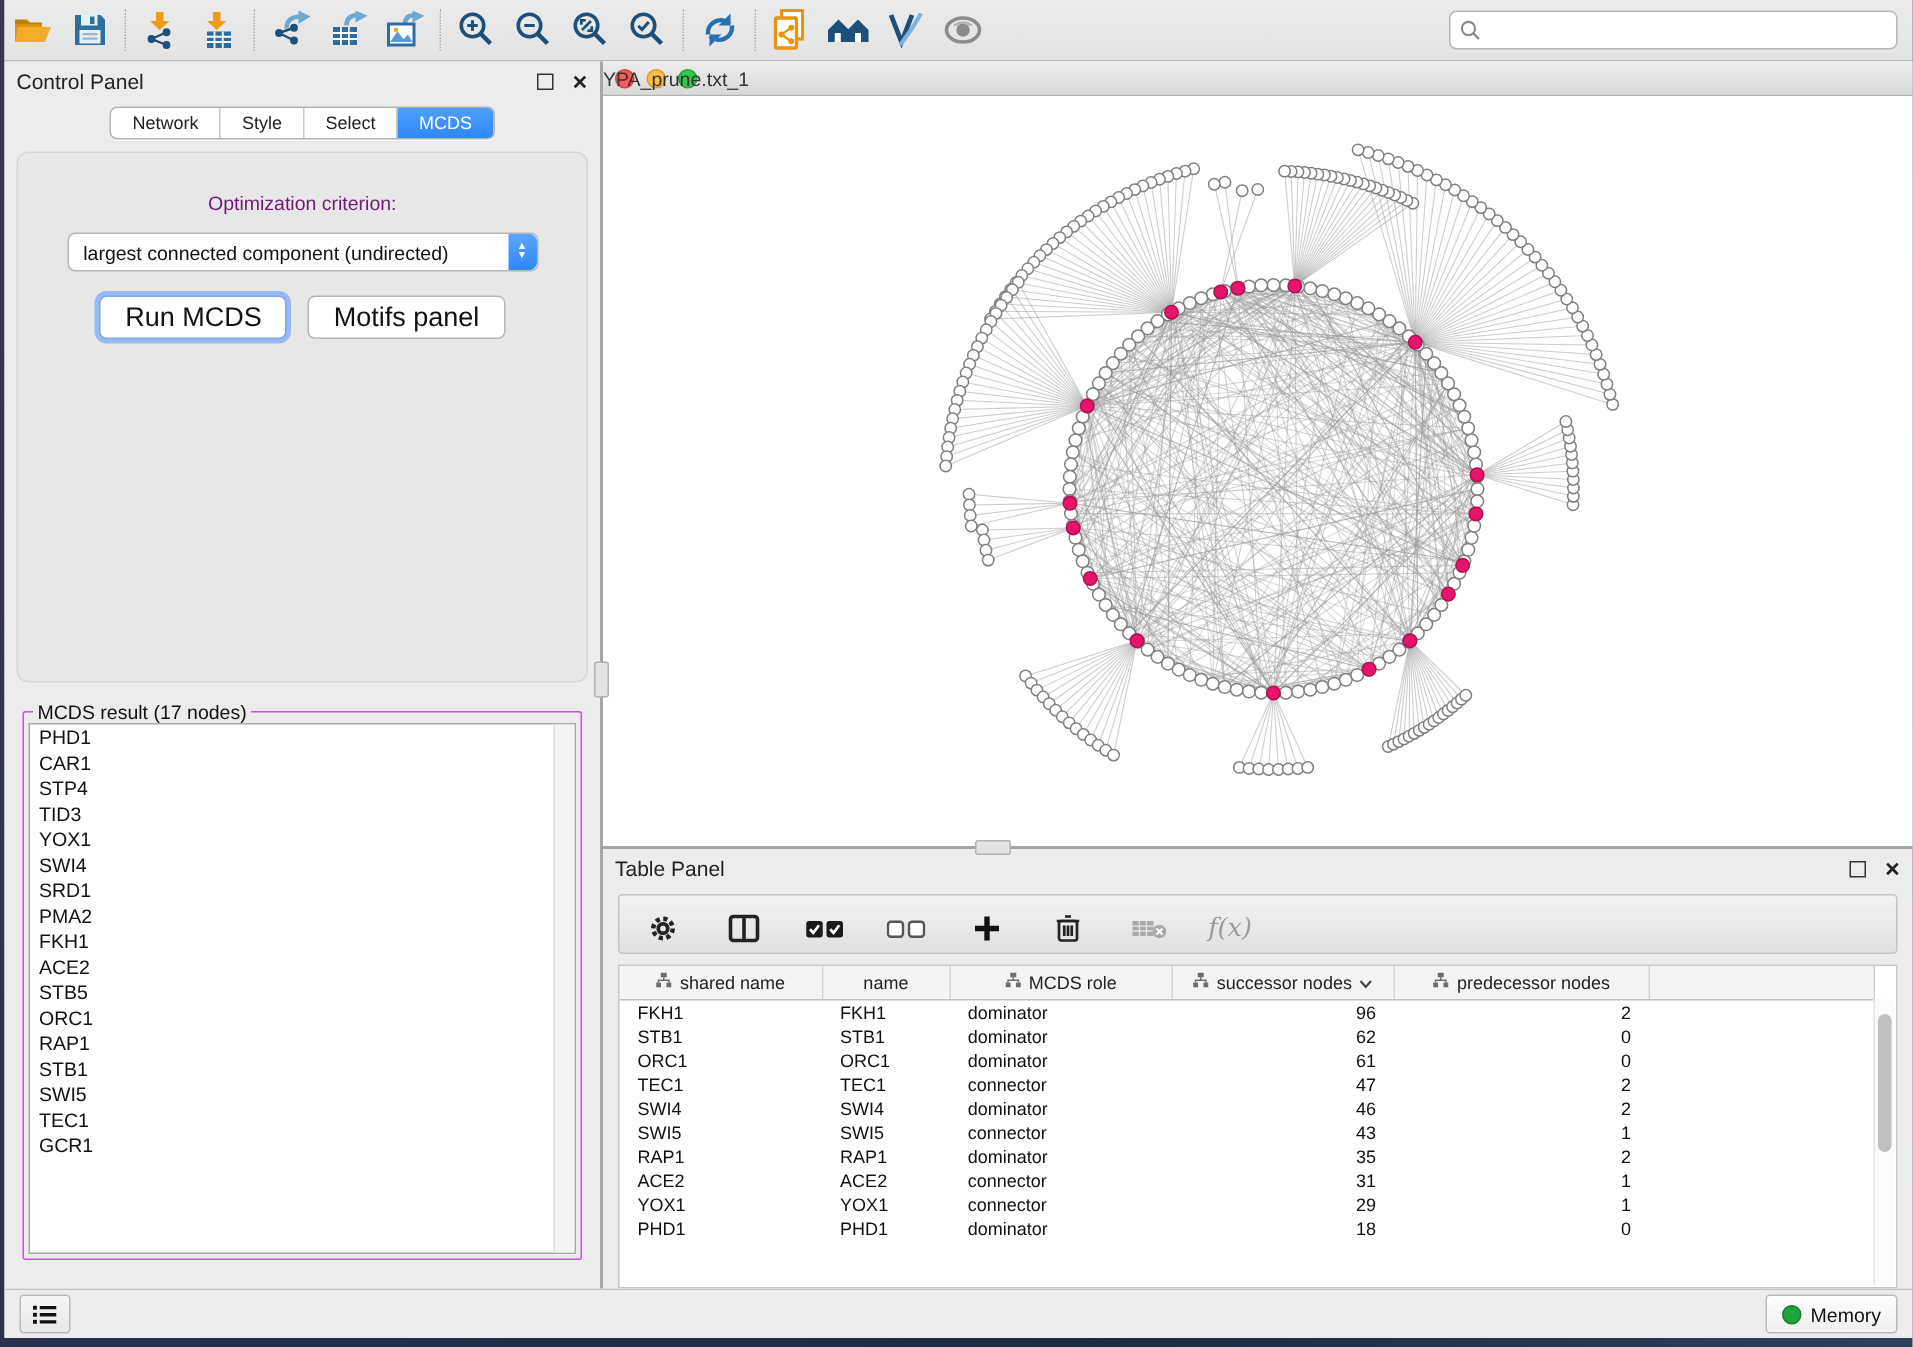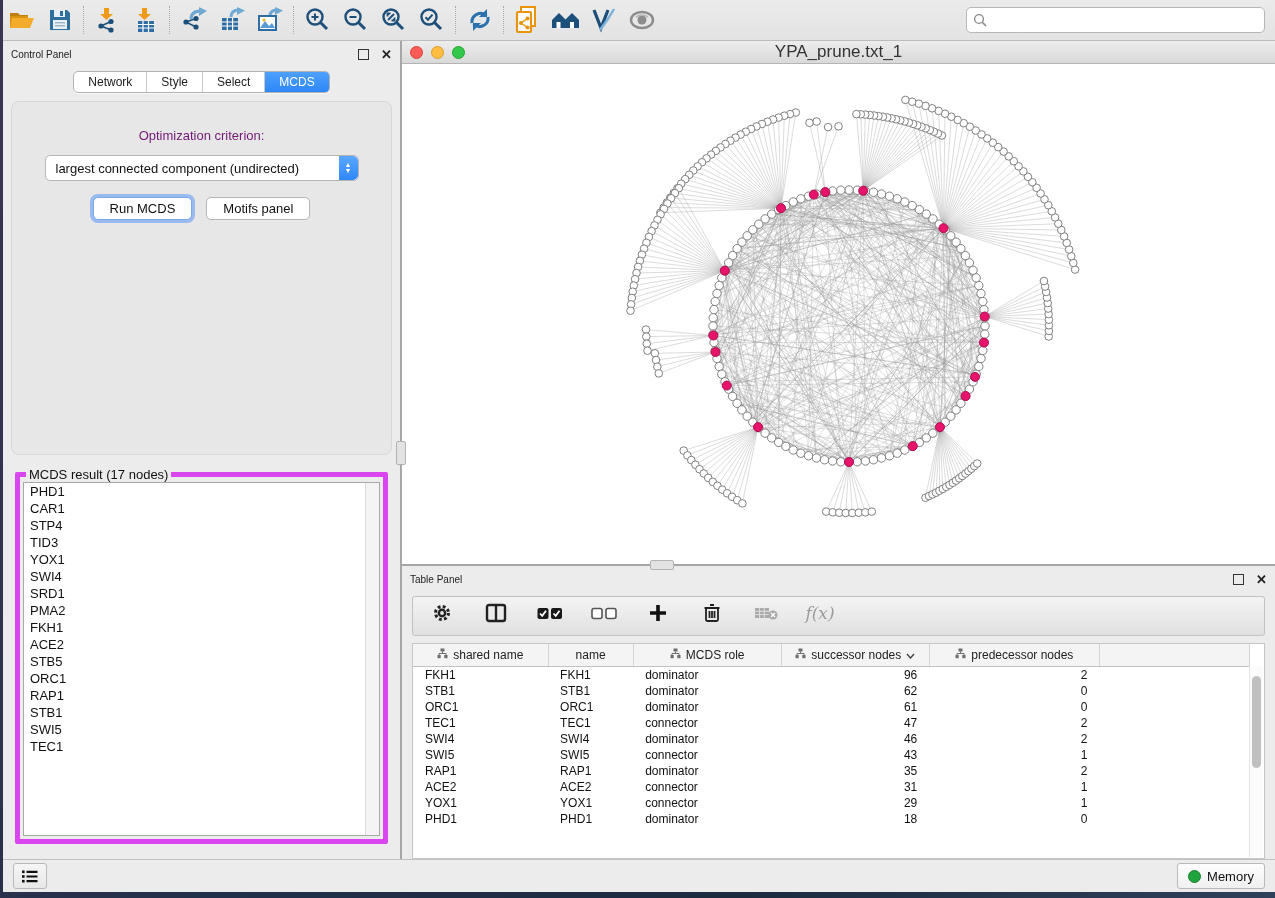--- a/index.html
+++ b/index.html
@@ -15,67 +15,67 @@
   .tbtn{width:38px;height:34px;display:flex;align-items:center;justify-content:center;flex:0 0 auto;}
   .tsep{width:1px;height:28px;margin:0 4px;border-left:1px dotted #a9a9a9;flex:0 0 auto;}
   .tspacer{flex:1;}
   .searchbox{width:285px;height:24px;background:#fff;border:1px solid #b7b7b7;border-radius:5px;
     display:flex;align-items:center;margin-right:10px;padding:0 6px;}
   .searchbox input{border:none;outline:none;flex:1;font-size:12px;font-family:"Liberation Sans",sans-serif;background:transparent;}
   
   .main{flex:1;display:flex;min-height:0;}
   .control-panel{width:397px;flex:0 0 auto;background:#ececec;border-right:2px solid #a6a6a6;position:relative;display:flex;flex-direction:column;}
   .panel-head{height:26px;display:flex;align-items:center;padding:0 8px;flex:0 0 auto;}
-  .panel-title{font-size:10px;color:#222;}
+  .panel-title{font-size:14px;color:#222;}
   .panel-head .spacer{flex:1;}
   .float-ic{width:9px;height:9px;border:1.5px solid #333;display:inline-block;margin-right:12px;}
   .close-ic{font-size:13px;font-weight:bold;color:#222;line-height:1;}
   
   .seg-wrap{display:flex;justify-content:center;margin:4px 0 0 0;flex:0 0 auto;}
   .seg-ctl{display:inline-flex;background:#fff;border:1px solid #b3b3b3;border-radius:5px;overflow:hidden;font-size:12px;box-shadow:0 1px 0 rgba(255,255,255,.6);}
   .seg{padding:3px 14px;border-right:1px solid #c8c8c8;color:#222;}
   .seg:last-child{border-right:none;}
   .seg.active{background:linear-gradient(#4da0fd,#2e87f7);color:#fff;}
   .tab-content{margin:8px 8px 0 8px;background:#e7e7e7;border:1px solid #d6d6d6;border-radius:8px;height:352px;flex:0 0 auto;
     display:flex;flex-direction:column;align-items:center;}
   .opt-label{font-size:13px;color:#701a75;margin-top:26px;}
   .dropdown{margin-top:12px;width:312px;height:24px;background:#fff;border:1px solid #b5b5b5;border-radius:5px;
     display:flex;align-items:center;position:relative;}
   .dropdown .val{flex:1;font-size:13px;padding-left:10px;color:#111;white-space:nowrap;}
   .stepper{width:19px;height:24px;margin-left:2px;background:linear-gradient(#5aa7fd,#2f88f8);border-radius:0 5px 5px 0;
     display:flex;flex-direction:column;align-items:center;justify-content:center;color:#fff;}
   .stepper span{font-size:7px;line-height:6px;}
   .btn-row{margin-top:16px;display:flex;gap:14px;}
-  .mac-btn{background:#fff;border:1px solid #b5b5b5;border-radius:5px;font-size:13px;padding:3px 16px;color:#111;font-family:"Liberation Sans",sans-serif;}
+  .mac-btn{background:#fff;border:1px solid #b5b5b5;border-radius:5px;font-size:18px;padding:3px 16px;color:#111;font-family:"Liberation Sans",sans-serif;}
   .mac-btn.focused{box-shadow:0 0 0 3px rgba(90,150,250,.55);border-color:#7aa8e8;}
   
-  .result-box{margin:12px 12px 0 12px;flex:0 0 auto;border:5px solid #d946ef;border-radius:2px;padding:0;position:relative;}
+  .result-box{margin:12px 12px 0 12px;flex:0 0 auto;border:1px solid #d946ef;border-radius:2px;padding:0;position:relative;}
   fieldset.result-box{padding:0;}
   .result-box legend{font-size:13px;color:#111;margin-left:6px;padding:0 3px;}
   .result-list{background:#fff;border:1px solid #a8a8a8;margin:0 3px 3px 3px;height:352px;overflow:hidden;position:relative;}
   .mcds-item{font-size:13px;color:#111;padding:1px 0 1px 6px;line-height:15px;}
   .result-scroll{position:absolute;top:0;right:0;width:13px;height:100%;background:#f4f4f4;border-left:1px solid #ddd;}
   
   .right-col{flex:1;display:flex;flex-direction:column;min-width:0;}
   .net-window{height:523px;flex:0 0 auto;border-bottom:2px solid #a6a6a6;display:flex;flex-direction:column;position:relative;background:#fff;}
   .net-titlebar{height:22px;background:linear-gradient(#ededed,#d9d9d9);border-bottom:1px solid #b4b4b4;
     display:flex;align-items:center;padding:0 8px;flex:0 0 auto;position:relative;}
   .traffic{display:flex;gap:8px;align-items:center;}
   .light{width:11px;height:11px;border-radius:50%;}
   .light.red{background:#fc5b57;border:.5px solid #dd3f38;}
   .light.yellow{background:#fdbe41;border:.5px solid #de9b27;}
   .light.green{background:#34c84a;border:.5px solid #23a532;}
-  .net-title{position:absolute;left:0;right:0;text-align:center;font-size:17px;color:#333;}
+  .net-title{position:absolute;left:0;right:0;font-size:13px;color:#333;}
   .net-canvas{flex:1;position:relative;background:#fff;overflow:hidden;}
   .v-grip{position:absolute;left:-6px;top:400px;width:8px;height:22px;background:#e3e3e3;border:1px solid #b2b2b2;border-radius:2px;z-index:5;}
   .h-grip{position:absolute;left:248px;bottom:-6px;width:22px;height:8px;background:#e3e3e3;border:1px solid #b2b2b2;border-radius:2px;z-index:5;}
   
   .table-panel{flex:1;background:#ececec;display:flex;flex-direction:column;min-height:0;position:relative;}
   .tp-toolbar{margin:4px 10px 0 10px;height:38px;background:linear-gradient(#f3f3f3,#e0e0e0);
-    border:1px solid #c2c2c2;border-radius:3px;display:flex;align-items:flex-start;padding:0 10px;gap:16px;flex:0 0 auto;}
+    border:1px solid #c2c2c2;border-radius:3px;display:flex;align-items:flex-end;padding:0 10px;gap:16px;flex:0 0 auto;}
   .tpbtn{width:38px;height:32px;display:flex;align-items:center;justify-content:center;}
   .fx{font-family:"DejaVu Serif",serif;font-style:italic;font-size:17px;color:#9b9b9b;}
   .datatable{margin:7px 10px 0 10px;background:#fff;border:1px solid #c6c6c6;flex:1;min-height:0;position:relative;overflow:hidden;}
   table.grid{border-collapse:collapse;width:calc(100% - 14px);table-layout:fixed;padding-left:43px;}
   table.grid th{background:#f4f4f4;border-right:1px solid #d4d4d4;border-bottom:1px solid #c2c2c2;
     font-size:12px;font-weight:normal;color:#222;height:20px;text-align:center;overflow:hidden;white-space:nowrap;}
   table.grid th .thwrap{display:flex;align-items:center;justify-content:center;gap:5px;}
   table.grid td{font-size:12px;color:#111;height:16px;padding:0 12px;overflow:hidden;white-space:nowrap;}
   td.num{text-align:right;}
   .tbl-scroll{position:absolute;top:22px;right:1px;width:13px;bottom:1px;background:#fbfbfb;border-left:1px solid #e4e4e4;}
@@ -282,20 +282,21 @@
             <div class="mcds-item">SRD1</div>
             <div class="mcds-item">PMA2</div>
             <div class="mcds-item">FKH1</div>
             <div class="mcds-item">ACE2</div>
             <div class="mcds-item">STB5</div>
             <div class="mcds-item">ORC1</div>
             <div class="mcds-item">RAP1</div>
             <div class="mcds-item">STB1</div>
             <div class="mcds-item">SWI5</div>
             <div class="mcds-item">TEC1</div>
+            <div class="mcds-item">GCR1</div>
           </div>
       </fieldset>
     </div>
 
     <div class="right-col">
       <div class="net-window">
         <div class="v-grip"></div>
         <div class="h-grip"></div>
         <div class="net-titlebar">
           <span class="net-title">YPA_prune.txt_1</span>

